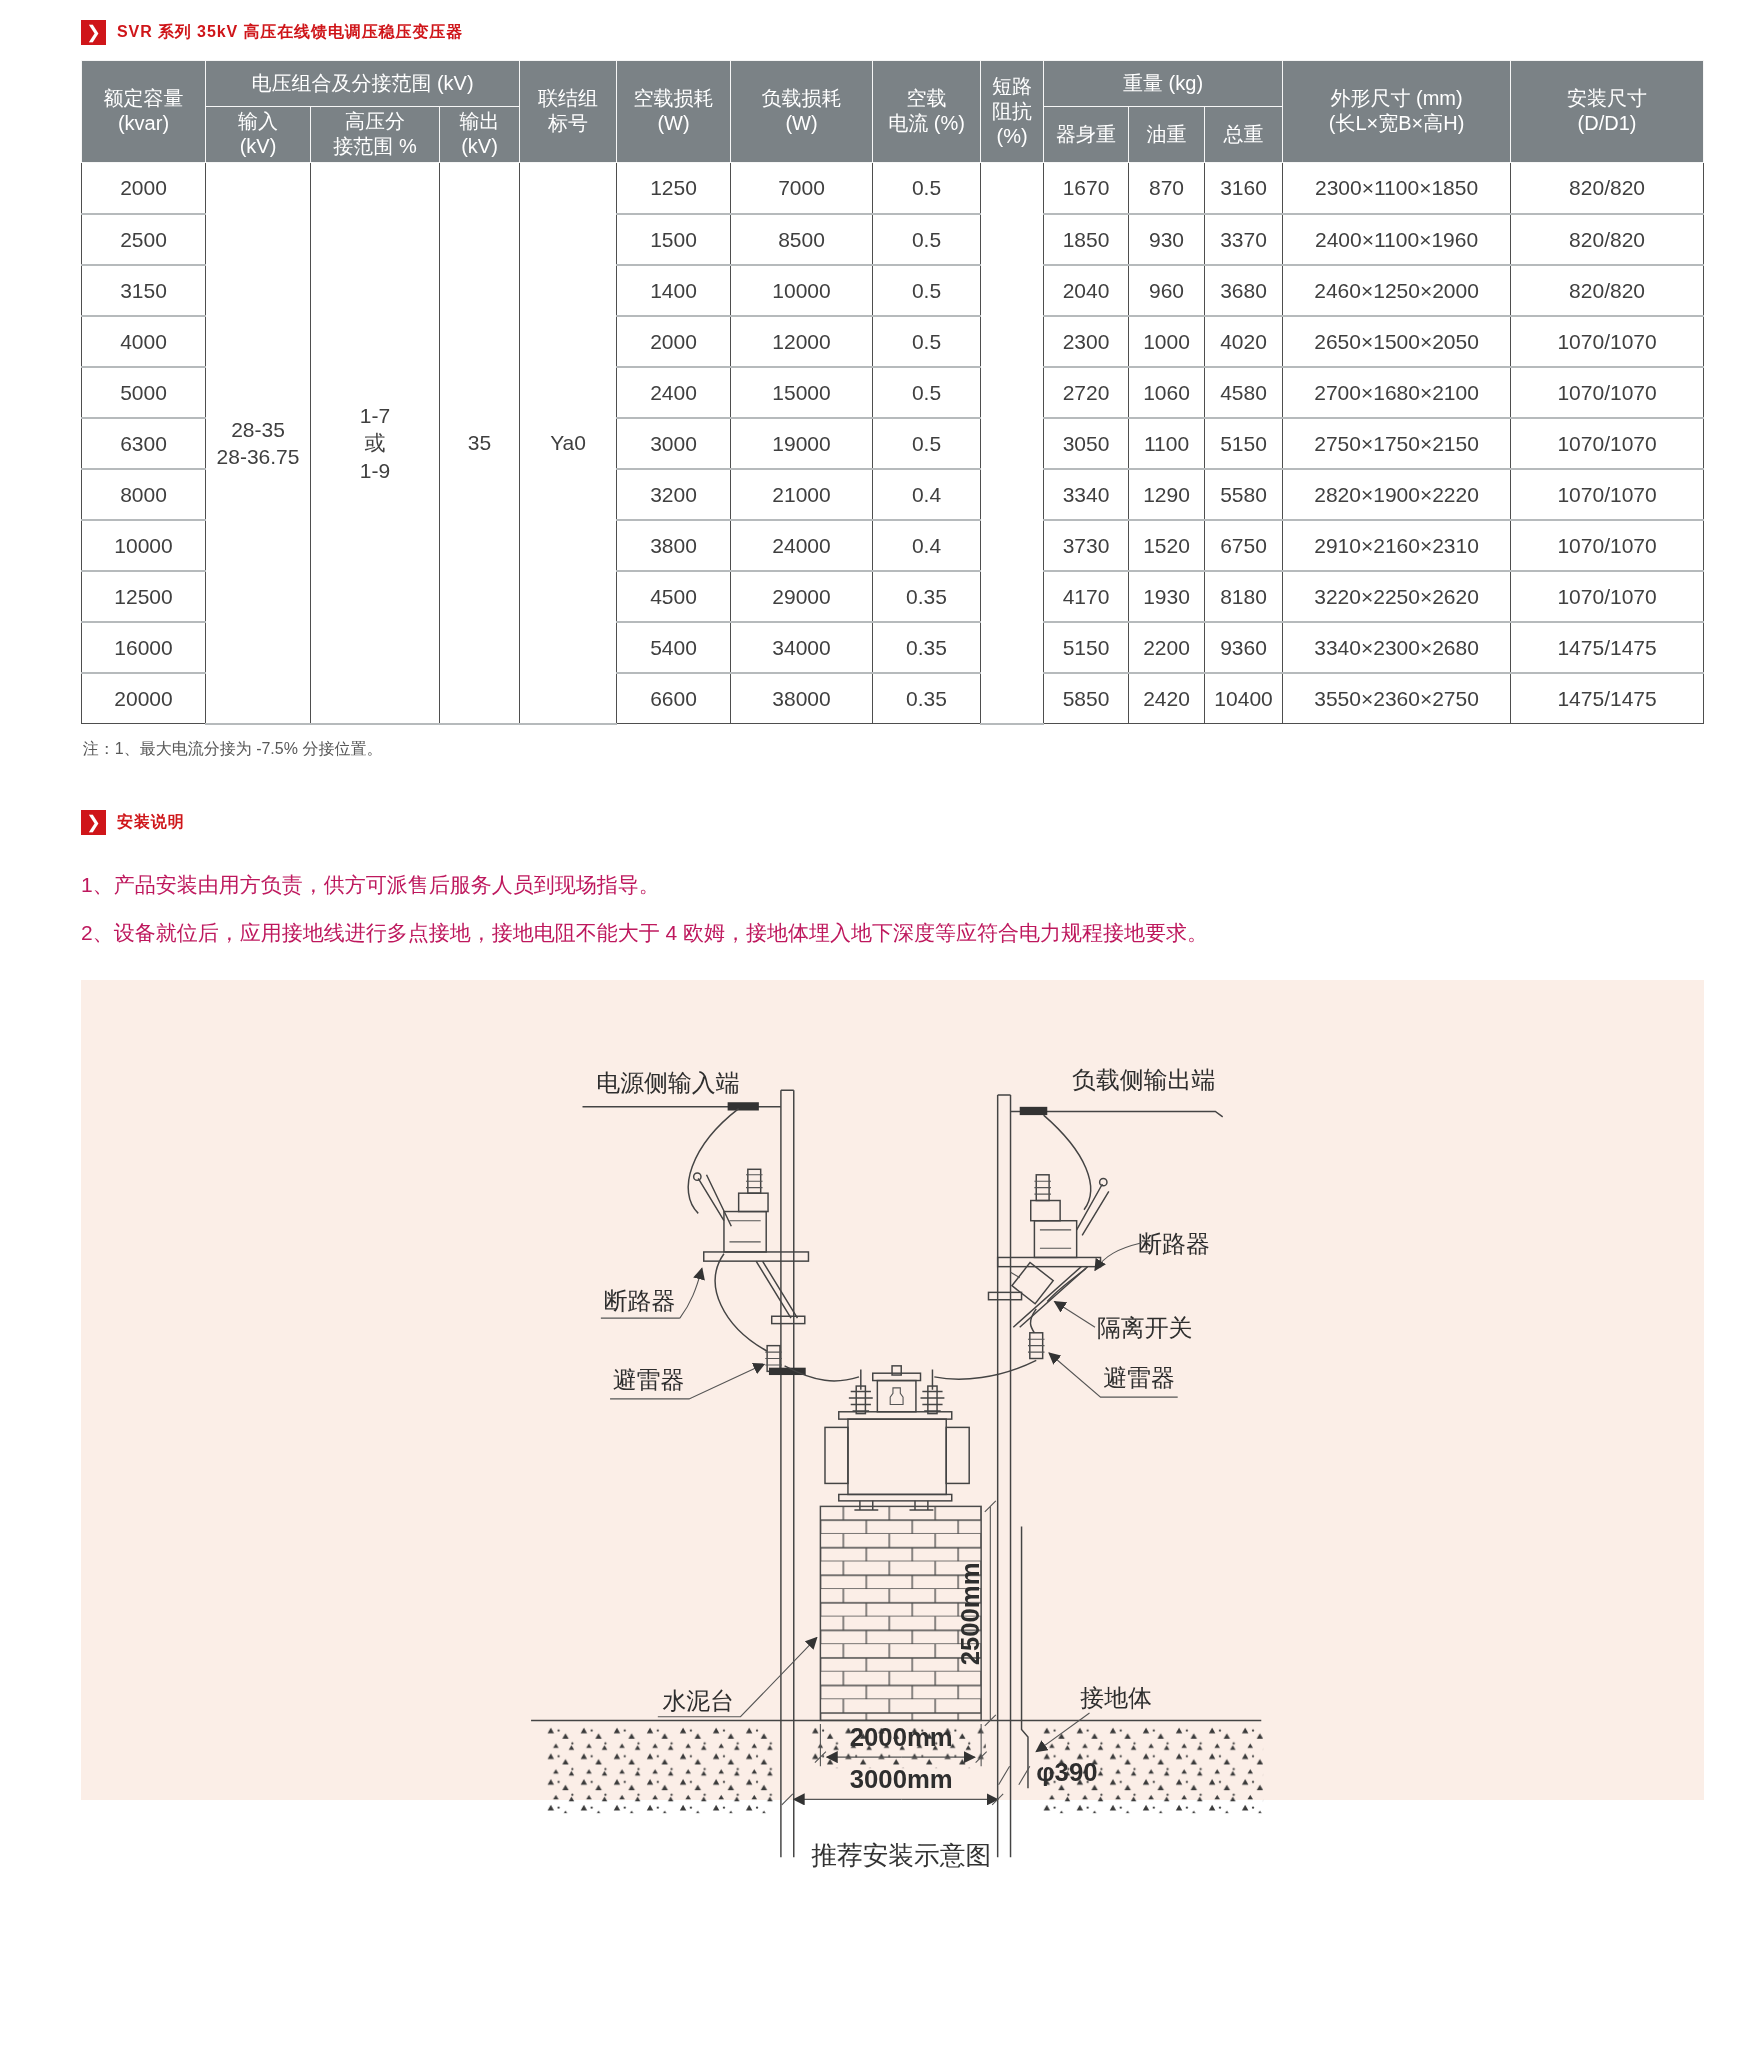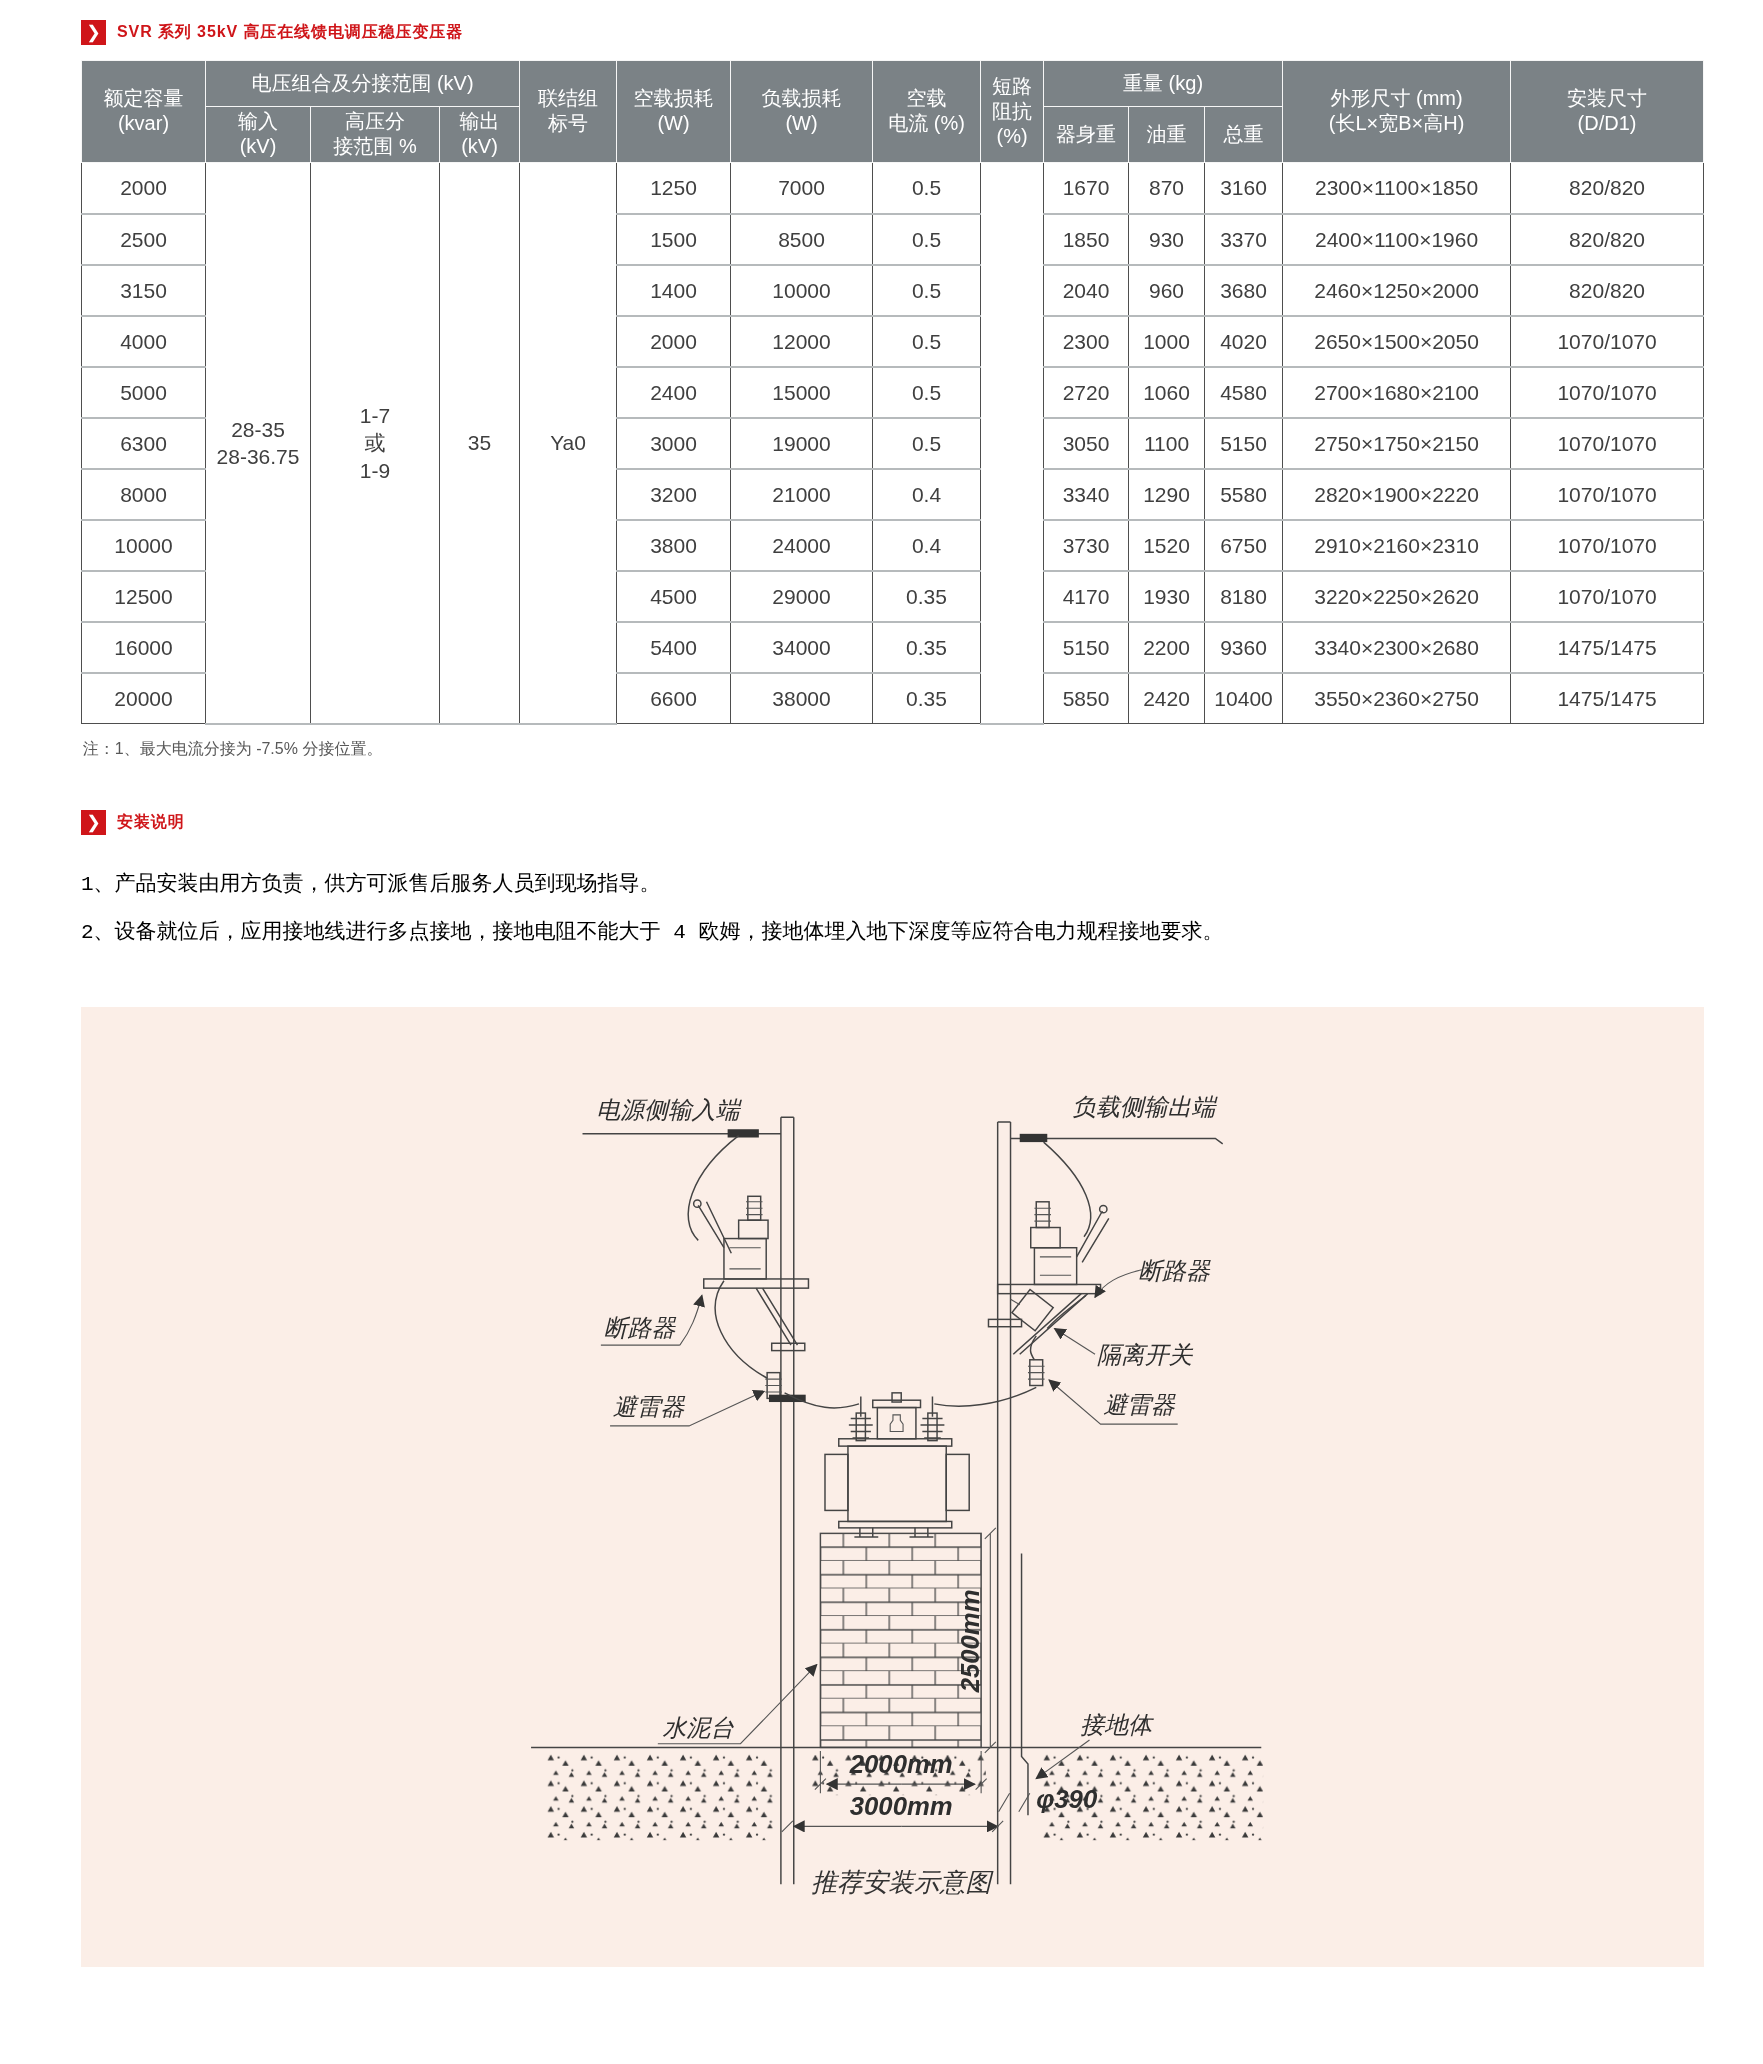--- a/index.html
+++ b/index.html
@@ -40,26 +40,25 @@
     text-align:center;vertical-align:middle;
     font-size:21px;color:#3f3f3f;height:51px;
     white-space:pre-line;line-height:1.3;padding:0 1.8px;
   }
   table.spec tbody tr:last-child td{border-bottom:1.8px solid #4e4e4e;}
 
   .note{margin:14.7px 0 0 1.8px;font-size:16px;color:#585858;}
 
   .sec2{margin-top:50px;}
   .install{margin-top:26px;}
-  .install p{margin:0;font-size:21px;color:#000000;line-height:48px;font-family:Liberation Mono, monospace;}
+  .install p{margin:0;font-size:21px;color:#be185d;line-height:48px;}
 
   .diagram-panel{
-    width:1623px;height:960px;background:var(--panel);margin-top:50px;
+    width:1623px;height:820px;background:var(--panel);margin-top:23px;
     position:relative;
-    font-style:italic;
   }
   svg text{font-family:"Liberation Sans","DejaVu Sans",sans-serif;}
   .dlabel{font-size:26px;fill:#2e2e2e;}
   .ddim{font-size:28px;fill:#2e2e2e;font-weight:bold;}
   .dcap{font-size:28px;fill:#333333;}
   .ln{stroke:#444;stroke-width:1.6;fill:none;}
   .lnthin{stroke:#555;stroke-width:1.2;fill:none;}
   .solid{fill:#333;stroke:none;}
 </style>
 </head>

